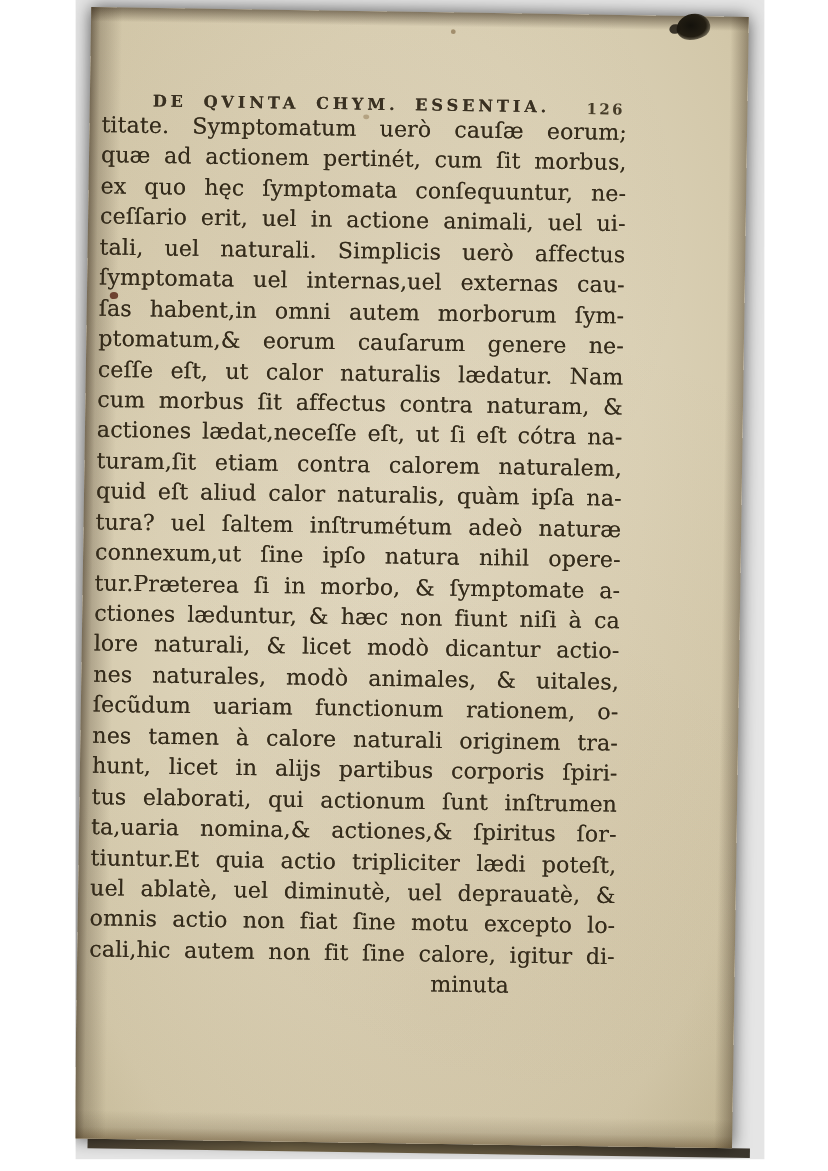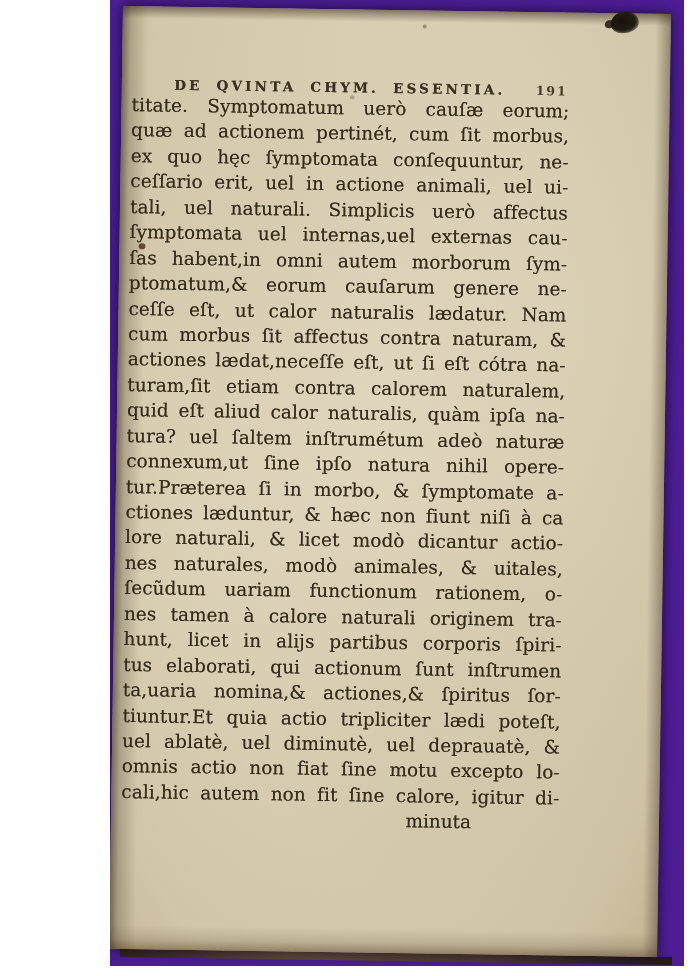--- a/index.html
+++ b/index.html
@@ -2,21 +2,21 @@
 <html><head>
 <meta charset="utf-8">
 <style>
   html,body{margin:0;padding:0;}
   body{width:690px;height:976px;overflow:hidden;background:#ffffff;
        font-family:"DejaVu Serif", serif;}
 
   .canvas{position:relative;width:690px;height:976px;background:#ffffff;overflow:hidden;}
 
   .scan-black{position:absolute;left:63px;top:0;width:574px;height:966px;
-              background:#4c1d95;overflow:hidden;margin-left:47px;}
+              background:#e5e5e5;overflow:hidden;}
 
   .page{position:absolute;left:13px;top:10px;width:548px;height:943px;
         transform:rotate(0.85deg);transform-origin:50% 0;
         background:
           linear-gradient(90deg, rgba(43,30,16,0.55) 0, rgba(43,30,16,0.22) 8px, rgba(43,30,16,0) 26px),
           linear-gradient(180deg, rgba(43,30,16,0.50) 0, rgba(43,30,16,0) 12px),
           linear-gradient(270deg, rgba(50,36,20,0.38) 0, rgba(50,36,20,0) 15px),
           linear-gradient(0deg, rgba(85,63,32,0.50) 0, rgba(60,45,22,0.15) 10px, rgba(60,45,22,0) 24px),
           radial-gradient(circle at 30% 20%, rgba(140,110,60,0.08), transparent 40%),
           radial-gradient(circle at 72% 62%, rgba(150,120,70,0.07), transparent 45%),
@@ -61,21 +61,21 @@
   <div class="scan-black">
     <div class="page-edge"></div>
     <div class="page">
       <div class="ink-blot"></div>
       <div class="speck s1"></div>
       <div class="speck s2"></div>
       <div class="speck s3"></div>
 
       <div class="header">
         <span class="title">DE QVINTA CHYM. ESSENTIA.</span>
-        <span class="pagenum">191</span>
+        <span class="pagenum">126</span>
       </div>
 
       <div class="text-block">
         <div class="line">titate. Symptomatum uerò cauſæ eorum;</div>
         <div class="line">quæ ad actionem pertinét, cum ſit morbus,</div>
         <div class="line">ex quo hęc ſymptomata conſequuntur, ne-</div>
         <div class="line">ceſſario erit, uel in actione animali, uel ui-</div>
         <div class="line">tali, uel naturali. Simplicis uerò affectus</div>
         <div class="line">ſymptomata uel internas,uel externas cau-</div>
         <div class="line">ſas habent,in omni autem morborum ſym-</div>

